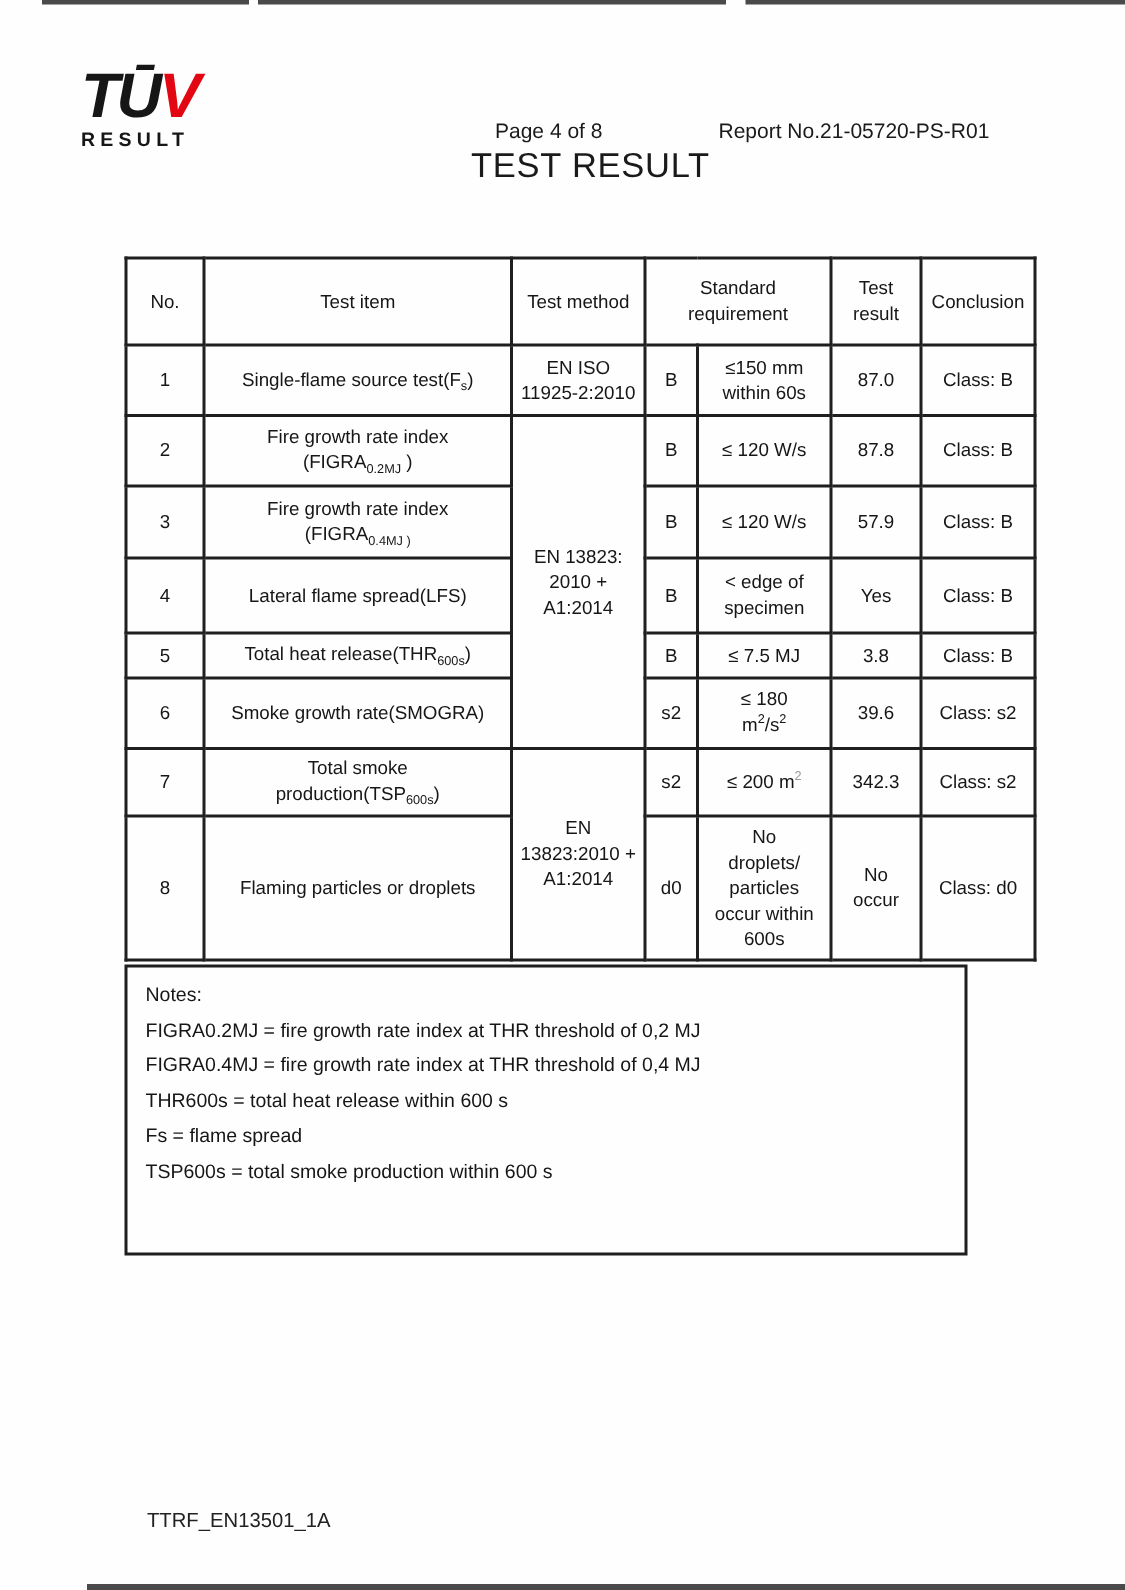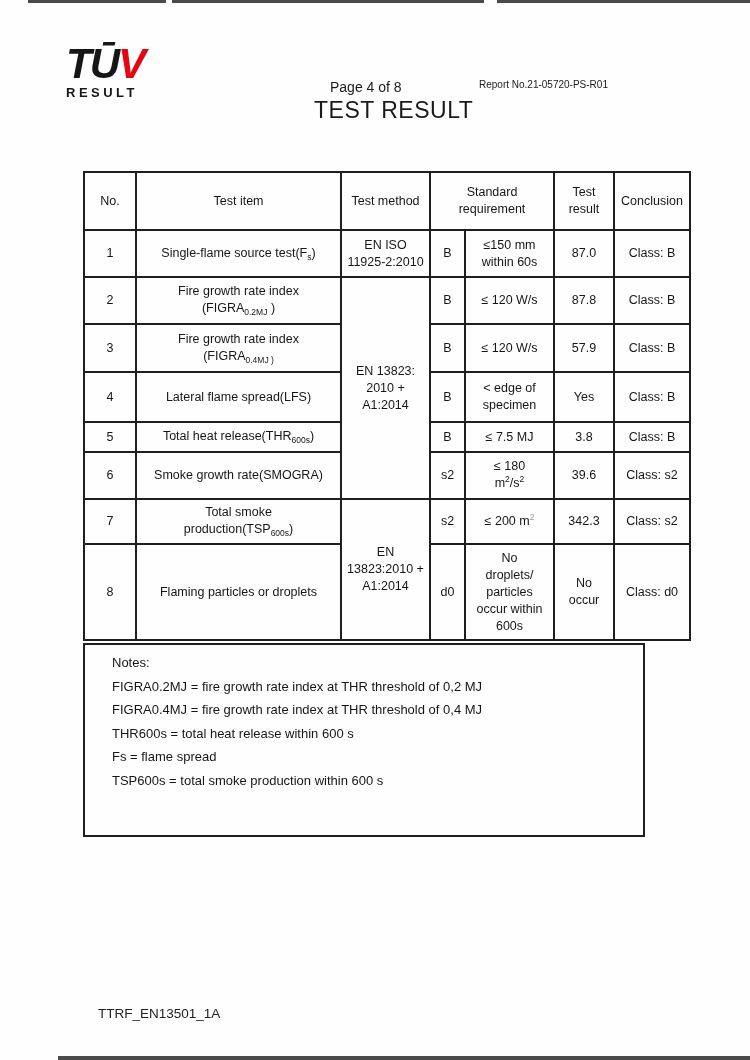--- a/index.html
+++ b/index.html
@@ -8,33 +8,33 @@
     background:#fefefe; color:#1a1a1a;
     font-family:"Liberation Sans", sans-serif;
     overflow:hidden;
   }
   .abs { position:absolute; }
 
   
   .scanband { position:absolute; background:#4a4a4a; }
 
   
-  .logo { left:54px; top:42px; width:130px;margin-left:12px; }
+  .logo { left:54px; top:42px; width:130px; }
   .logo-word {
     font-size:42px; font-weight:bold; font-style:italic;
     letter-spacing:-2px; line-height:44px; color:#161616; white-space:nowrap;
   }
   .logo-v { color:#e30613; }
   .logo-sub {
     font-size:13px; font-weight:bold; letter-spacing:3.5px;
     color:#161616; margin-top:-1px;
   }
 
   .page-info { left:330px; top:79px; font-size:14px; }
-  .report-no { left:479px; top:79px; font-size:10px; }
+  .report-no { left:479px; top:79px; font-size:14px; }
   .doc-title { left:314px; top:97px; font-size:23px; letter-spacing:0.5px; }
 
   
   .tablewrap { left:83px; top:171px; width:562px; }
   table.result {
     border-collapse:collapse; table-layout:fixed; width:606px;
     font-size:12.5px; color:#161616;
   }
   table.result td {
     border:2px solid #1f1f1f; text-align:center; vertical-align:middle;
@@ -46,21 +46,21 @@
   .lh24 { line-height:24px; }
   td.req-left { text-align:left; padding-left:8px; }
   td.pad-top { vertical-align:top; padding-top:9px; }
   .sub { font-size:8.5px; position:relative; bottom:-3px; letter-spacing:0; }
   .sup { font-size:8.5px; position:relative; top:-5px; }
   .faint { color:#9a9a9a; }
 
   
   .notesbox {
     margin-top:2px; border:2px solid #1f1f1f; background:#fefefe;
-    height:178px; padding:6px 12px 6px 27px;
+    height:178px; padding:6px 12px 6px 12px;
     font-size:13px; line-height:23.6px; color:#161616;
   }
 
   .footer-code { left:66px; top:1006px; font-size:13.5px; color:#222;margin-left:32px; }
 </style>
 </head>
 <body>
 
 <div class="page">
 

